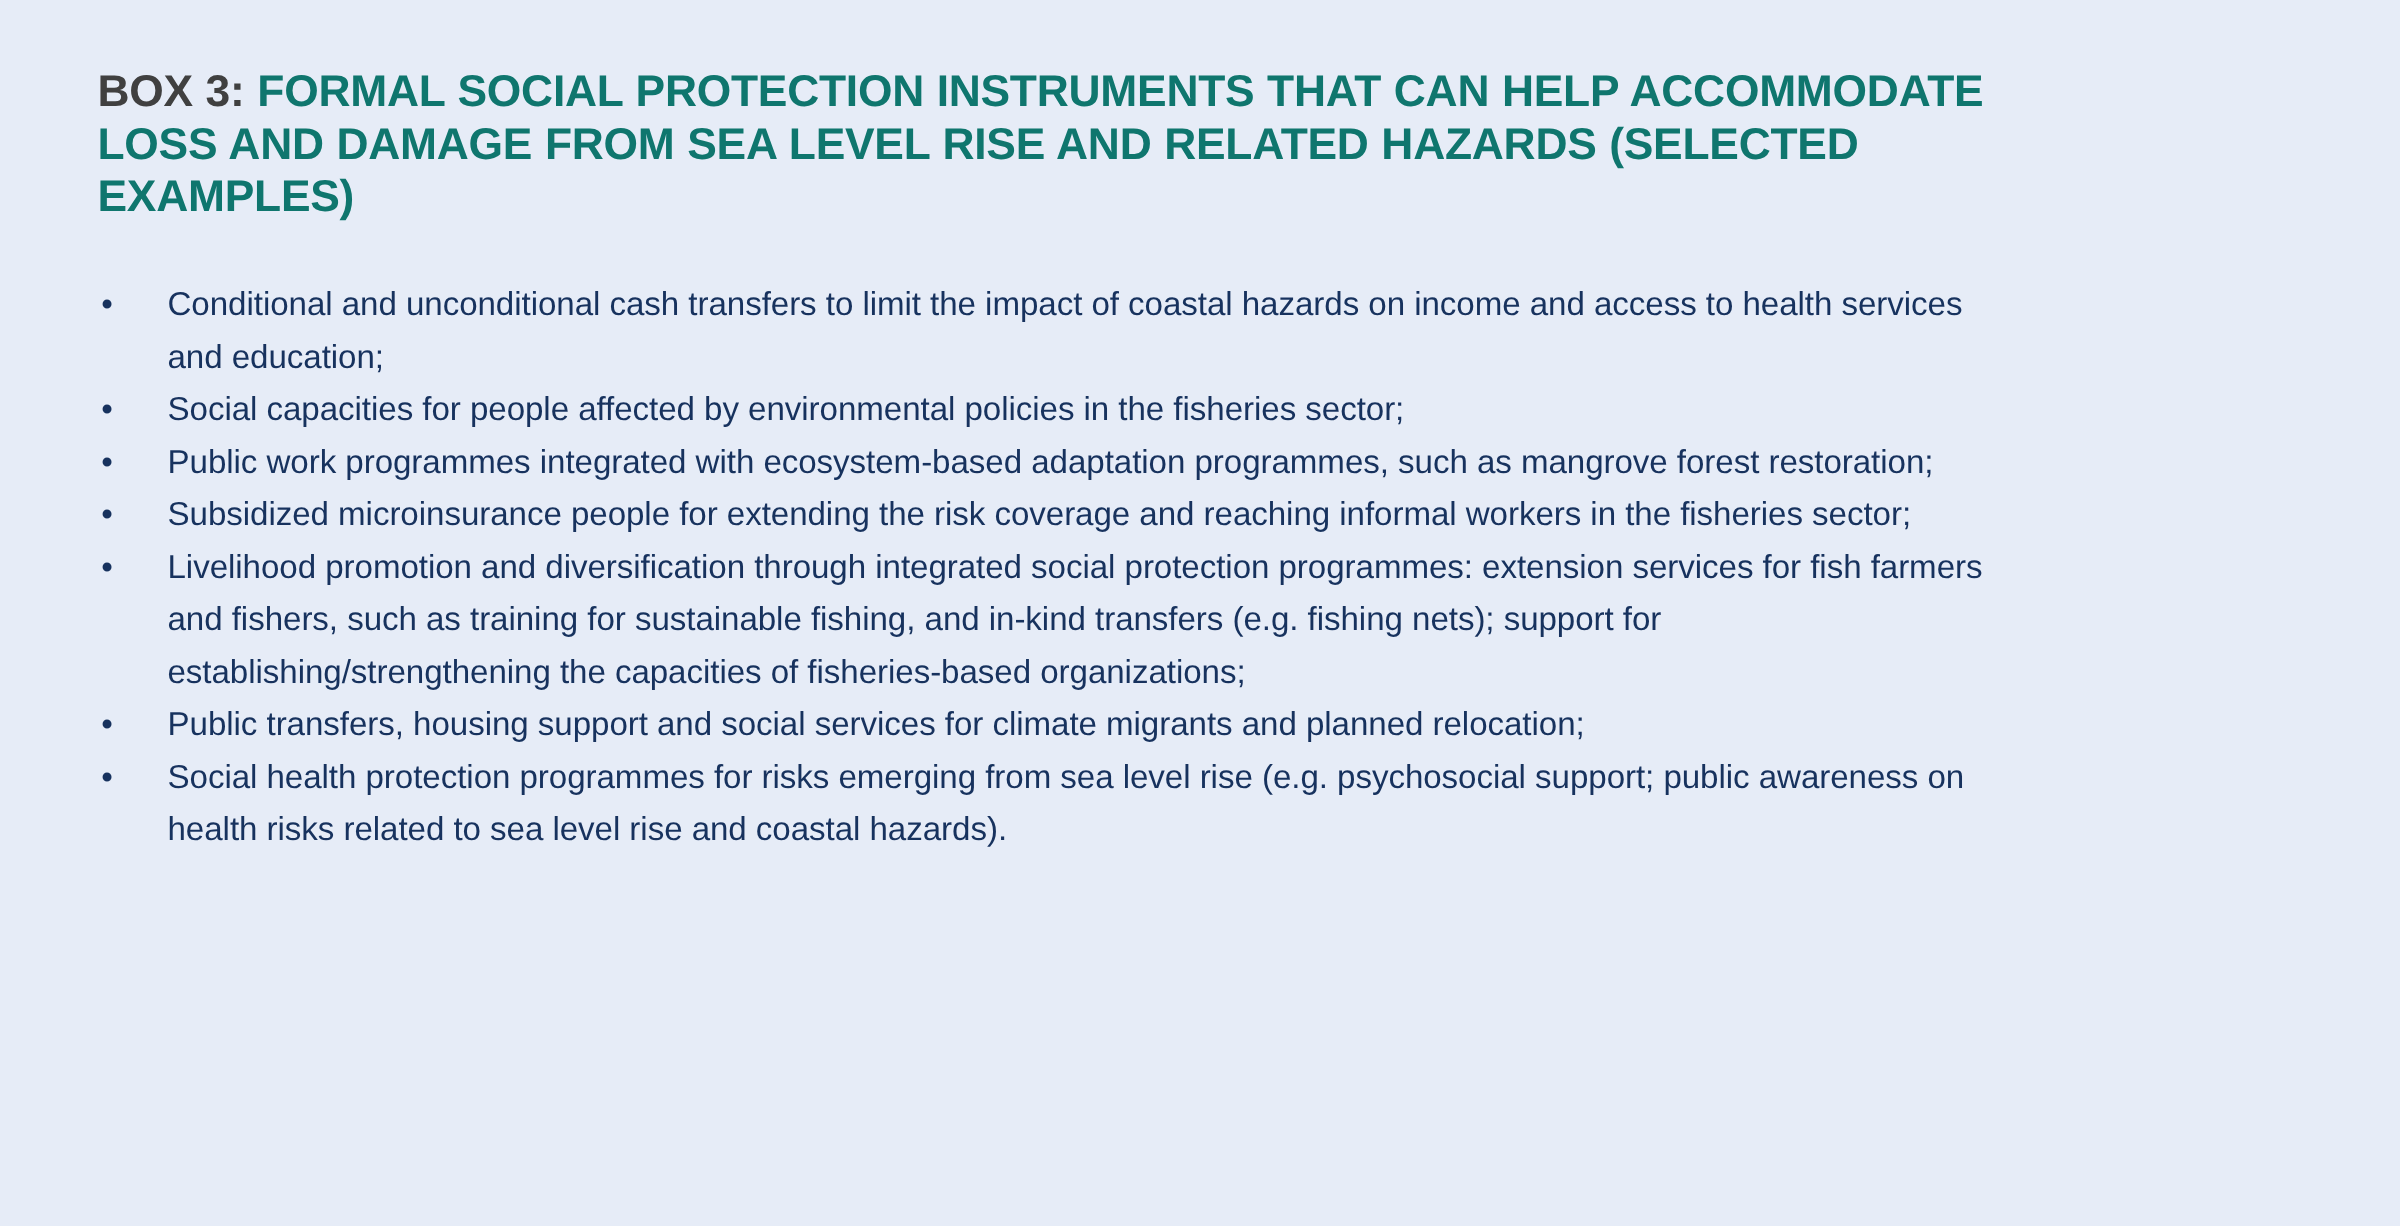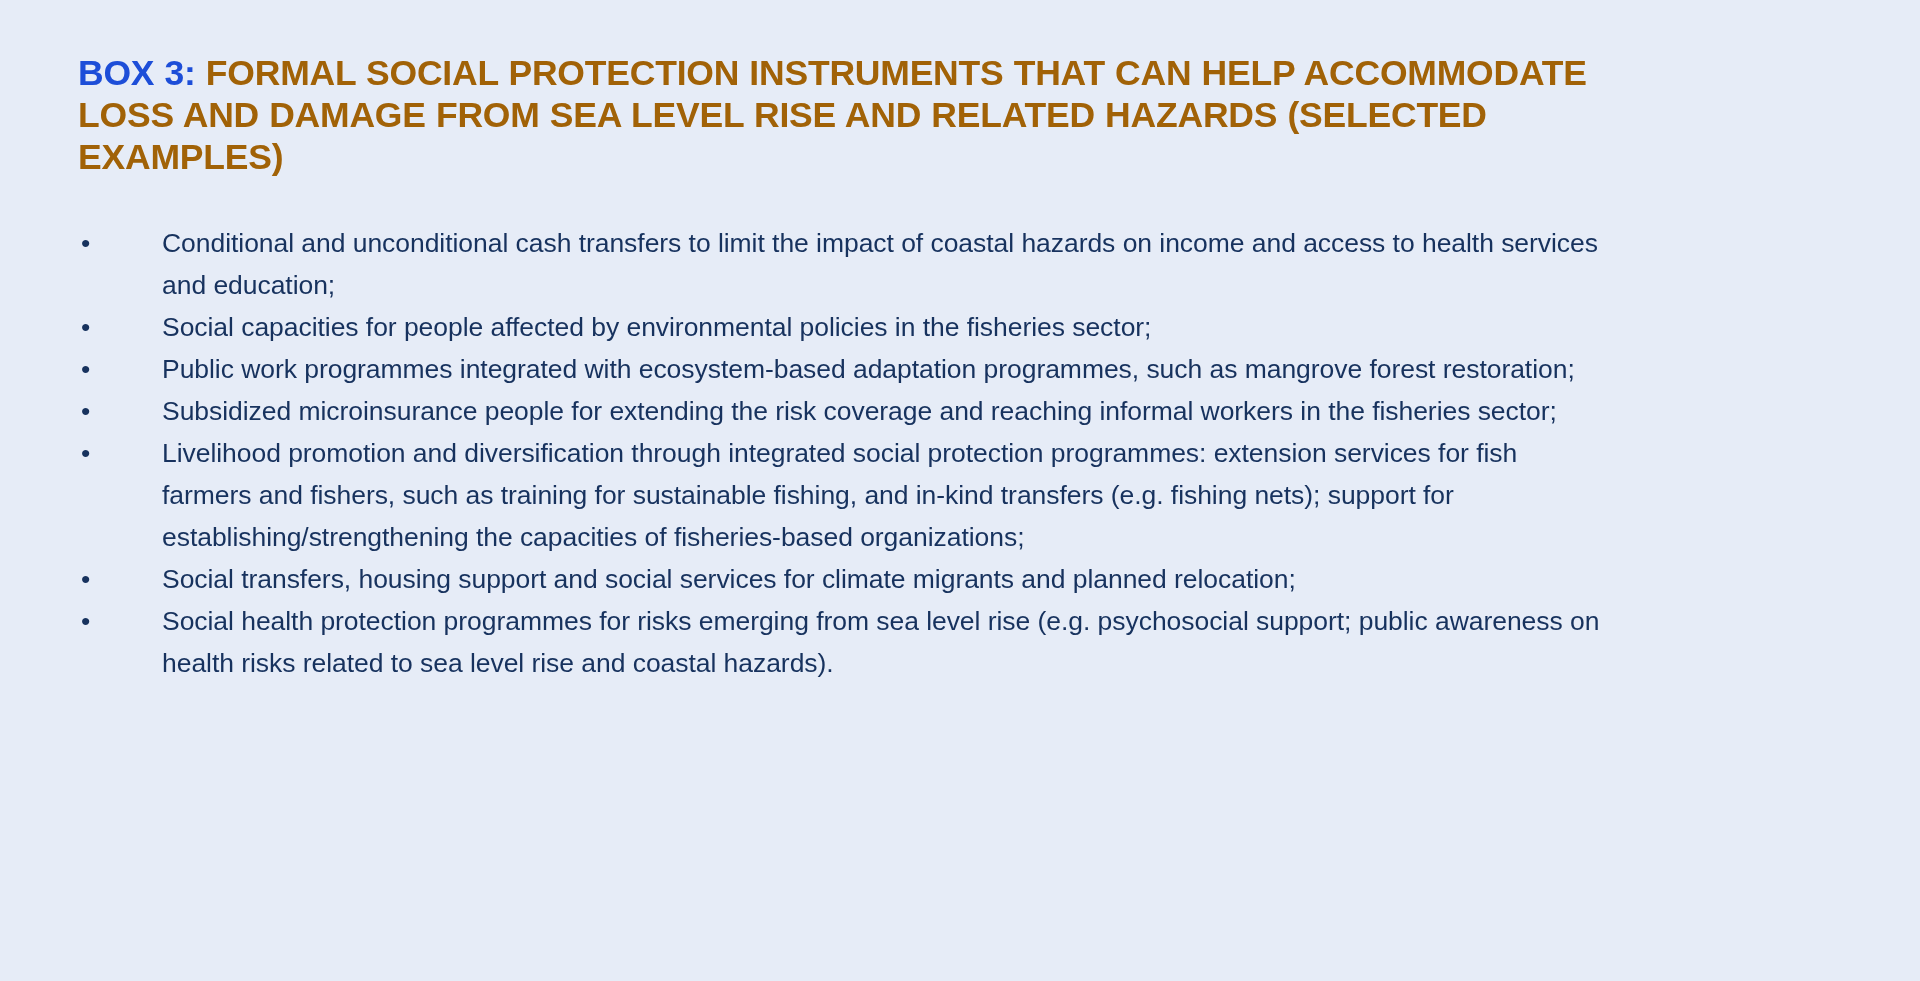--- a/index.html
+++ b/index.html
@@ -31,26 +31,26 @@
     font-weight: bold;
     line-height: 1.185;
     letter-spacing: -0.2px;
     color: #6394c8;
     text-transform: uppercase;
     max-width: 1600px;
     margin: 0 0 44px 0;
     word-spacing: 0.5px;
   }
   .box-heading .box-label {
-    color: #1d4ed8;
+    color: #404040;
     font-weight: bold;
     text-align: right;
   }
   .box-heading .box-title {
-    color: #a16207;
+    color: #0f766e;
     font-weight: bold;
   }
 
   
   .bullet-list {
     list-style: none;
     margin: 0;
     padding: 0;
   }
   .bullet-item {
@@ -71,21 +71,20 @@
     top: 0;
     width: 22px;
     text-align: left;
     font-size: 26.5px;
     line-height: 1.585;
     color: #17325e;
     user-select: none;
   }
   .bullet-text {
     display: block;
-    margin-left: 28px;
   }
 </style>
 </head>
 <body>
 
 <div class="box">
 
   <h1 class="box-heading">
     <span class="box-label">BOX 3:</span><span class="box-label">&nbsp;</span><span class="box-title">FORMAL SOCIAL PROTECTION INSTRUMENTS THAT CAN HELP ACCOMMODATE LOSS AND DAMAGE FROM SEA LEVEL RISE AND RELATED HAZARDS (SELECTED EXAMPLES)</span>
   </h1>
@@ -112,21 +111,21 @@
       <span class="bullet-text">Subsidized microinsurance people for extending the risk coverage and reaching informal workers in the fisheries sector;</span>
     </li>
 
     <li class="bullet-item">
       <span class="bullet-dot">•</span>
       <span class="bullet-text">Livelihood promotion and diversification through integrated social protection programmes: extension services for fish farmers and fishers, such as training for sustainable fishing, and in-kind transfers (e.g. fishing nets); support for establishing/strengthening the capacities of fisheries-based organizations;</span>
     </li>
 
     <li class="bullet-item">
       <span class="bullet-dot">•</span>
-      <span class="bullet-text">Social transfers, housing support and social services for climate migrants and planned relocation;</span>
+      <span class="bullet-text">Public transfers, housing support and social services for climate migrants and planned relocation;</span>
     </li>
 
     <li class="bullet-item">
       <span class="bullet-dot">•</span>
       <span class="bullet-text">Social health protection programmes for risks emerging from sea level rise (e.g. psychosocial support; public awareness on health risks related to sea level rise and coastal hazards).</span>
     </li>
 
   </ul>
 </div>
 

